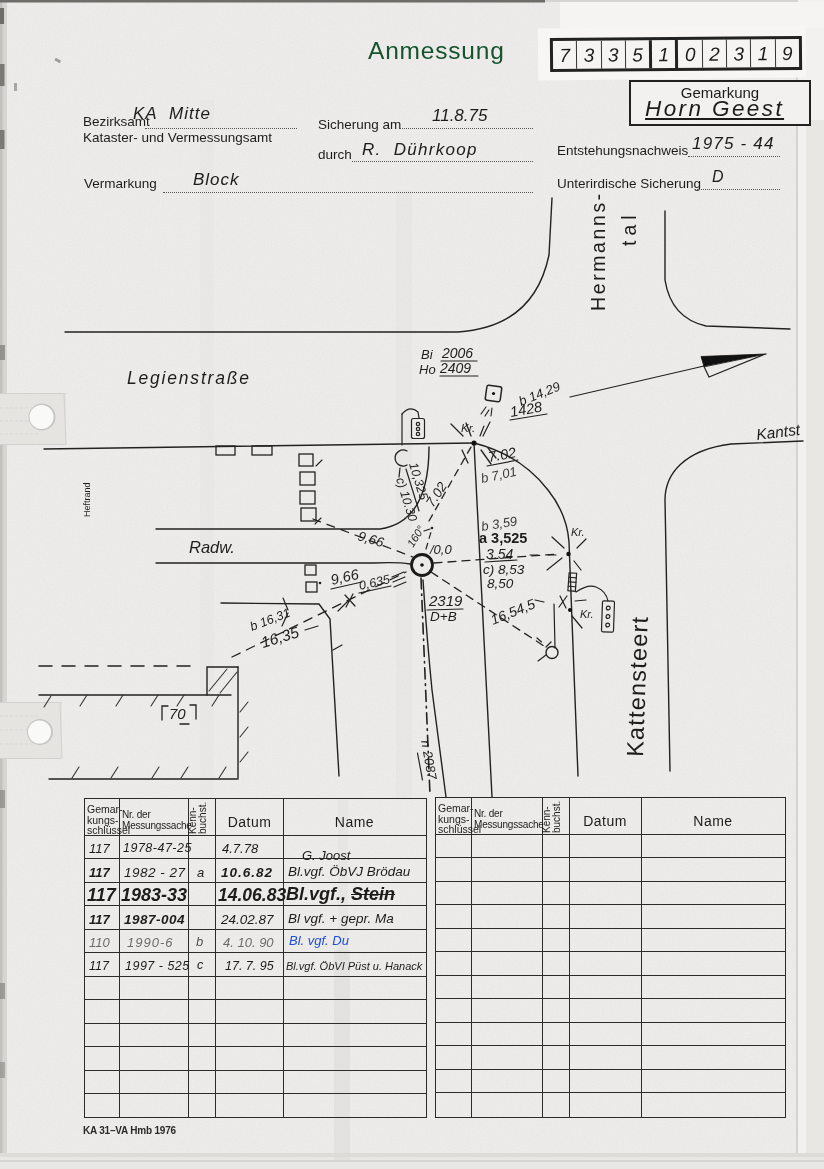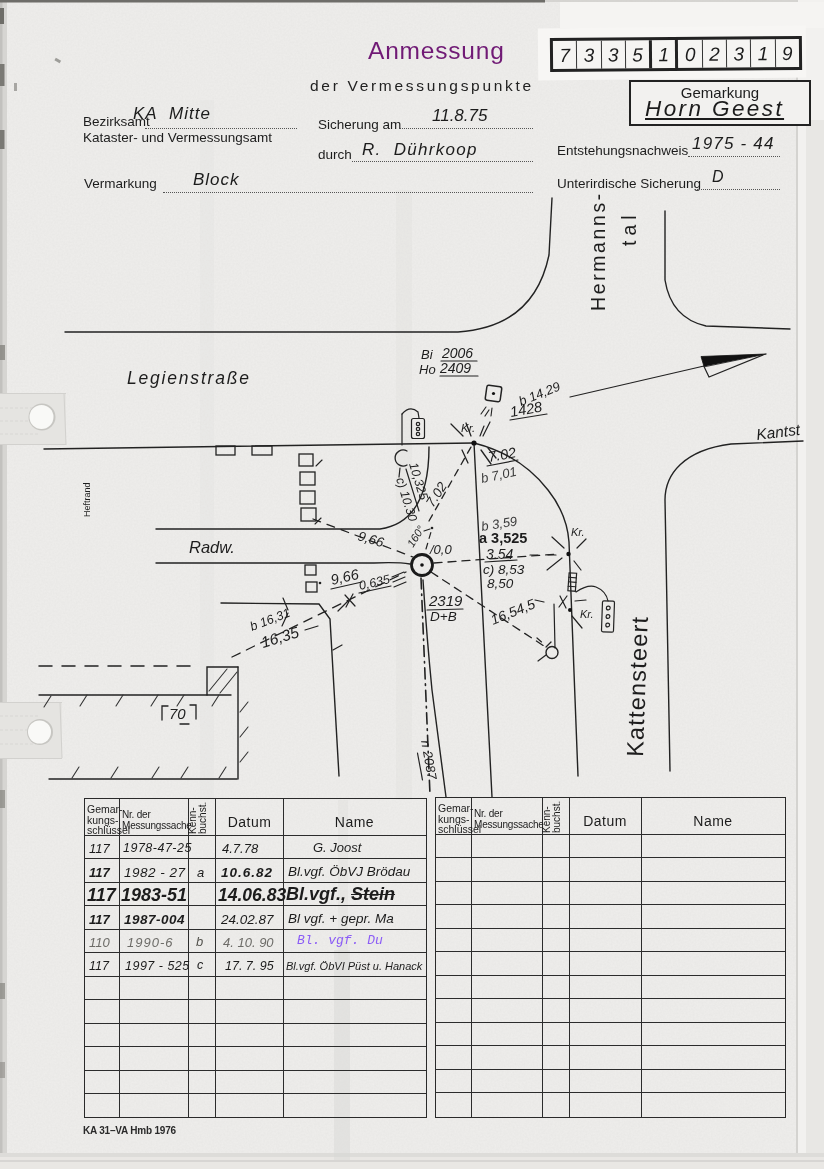--- a/index.html
+++ b/index.html
@@ -65,23 +65,22 @@
 <circle cx="41.5" cy="417" r="12" fill="#f9f9f7"></circle>
 
 <rect x="0" y="702" width="62" height="57" fill="#e5e4e1"></rect>
 <path d="M0,702.5 H62 M0,758.5 H62 M60,702 L62,758" stroke="#d2d1ce" stroke-width="1" fill="none"></path>
 <path d="M0,716 H38 M0,730 H34 M0,744 H36" stroke="#d8d7d4" stroke-width="1" fill="none" stroke-dasharray="3,2"></path>
 
 <circle cx="40" cy="732" r="13" fill="#c7c6c2"></circle>
 <circle cx="39.5" cy="732" r="11.5" fill="#f9f9f7"></circle>
 </svg>
 
-<div class="abs" style="left:368px;top:37px;font-size:24.5px;letter-spacing:0.8px;color:#701a75;text-align:right;">Anmessung</div>
-
-<div class="abs" style="left:310px;top:77px;font-size:15.5px;letter-spacing:2.7px;color:#222;">der Vermessungspunkte</div>
+<div class="abs" style="left:368px;top:37px;font-size:24.5px;letter-spacing:0.8px;color:#14532d;text-align:right;">Anmessung</div>
+
 
 <div class="abs" style="left:538px;top:27px;width:268px;height:52px;background:#f7f6f4;transform:rotate(-0.6deg);"></div>
 
 <div class="abs" style="left:550px;top:37px;width:246px;height:28px;border:3px solid #222;display:flex;transform:rotate(-0.5deg);background:#f5f4f2;">
   <div style="flex:1;border-right:1px solid #333;font-size:19px;font-style:italic;text-align:center;line-height:29px;">7</div>
   <div style="flex:1;border-right:1px solid #333;font-size:19px;font-style:italic;text-align:center;line-height:29px;">3</div>
   <div style="flex:1;border-right:1px solid #333;font-size:19px;font-style:italic;text-align:center;line-height:29px;">3</div>
   <div style="flex:1;border-right:3px solid #222;font-size:19px;font-style:italic;text-align:center;line-height:29px;">5</div>
   <div style="flex:1;border-right:3px solid #222;font-size:19px;font-style:italic;text-align:center;line-height:29px;">1</div>
   <div style="flex:1;border-right:1px solid #333;font-size:19px;font-style:italic;text-align:center;line-height:29px;">0</div>
@@ -402,43 +401,43 @@
 
   <div class="abs" style="left:96px;top:8px;width:34px;font-size:10px;line-height:10px;transform:rotate(-90deg);text-align:left;">Kenn-<br>buchst.</div>
 
   <div class="abs" style="left:131px;top:15px;width:67px;text-align:center;font-size:14px;letter-spacing:0.5px;">Datum</div>
 
   <div class="abs" style="left:198px;top:15px;width:143px;text-align:center;font-size:14px;letter-spacing:0.5px;">Name</div>
 
   <div class="abs hw" style="left:4px;top:42px;font-size:13px;">117</div>
   <div class="abs hw" style="left:38px;top:42px;font-size:12.5px;letter-spacing:0.5px;white-space:nowrap;">1978-47-25</div>
   <div class="abs hw" style="left:137px;top:42px;font-size:13px;">4.7.78</div>
-  <div class="abs hw" style="left:217px;top:41px;font-size:13px;margin-left:11px;">G. Joost</div>
+  <div class="abs hw" style="left:217px;top:49px;font-size:13px;">G. Joost</div>
 
   <div class="abs hw" style="left:4px;top:66px;font-size:13px;font-weight:bold;">117</div>
   <div class="abs hw" style="left:39px;top:66px;font-size:13.5px;font-weight:normal;letter-spacing:0.5px;white-space:nowrap;">1982 - 27</div>
   <div class="abs hw" style="left:112px;top:66px;font-size:13px;">a</div>
   <div class="abs hw" style="left:136px;top:66px;font-size:13.5px;font-weight:bold;letter-spacing:1px;">10.6.82</div>
   <div class="abs hw" style="left:203px;top:65px;font-size:13.5px;white-space:nowrap;">Bl.vgf. ÖbVJ Brödau</div>
 
   <div class="abs hw" style="left:2px;top:86px;font-size:18px;font-weight:bold;">117</div>
-  <div class="abs hw" style="left:36px;top:86px;font-size:18px;font-weight:bold;white-space:nowrap;">1983-51</div>
+  <div class="abs hw" style="left:36px;top:86px;font-size:18px;font-weight:bold;white-space:nowrap;">1983-33</div>
   <div class="abs hw" style="left:133px;top:86px;font-size:17.5px;font-weight:bold;white-space:nowrap;">14.06.83</div>
   <div class="abs hw" style="left:201px;top:85px;font-size:18px;font-weight:bold;white-space:nowrap;">Bl.vgf., <span style="text-decoration:line-through;">Stein</span></div>
 
   <div class="abs hw" style="left:4px;top:113px;font-size:13px;font-weight:bold;">117</div>
   <div class="abs hw" style="left:39px;top:113px;font-size:13.5px;font-weight:bold;letter-spacing:0.5px;white-space:nowrap;">1987-004</div>
   <div class="abs hw" style="left:136px;top:113px;font-size:13.5px;">24.02.87</div>
   <div class="abs hw" style="left:203px;top:112px;font-size:13.5px;white-space:nowrap;">Bl vgf. + gepr. Ma</div>
 
   <div class="abs hw" style="left:4px;top:136px;font-size:13px;color:#6d6c68;">110</div>
   <div class="abs hw" style="left:42px;top:136px;font-size:13px;color:#6d6c68;letter-spacing:1px;white-space:nowrap;">1990-6</div>
   <div class="abs hw" style="left:111px;top:135px;font-size:13px;color:#55544f;">b</div>
   <div class="abs hw" style="left:138px;top:136px;font-size:13px;color:#6d6c68;">4. 10. 90</div>
-  <div class="abs hw" style="left:212px;top:134px;font-size:13px;color:#8b5cf6;font-family:Liberation Mono, monospace;">Bl. vgf.  Du</div>
+  <div class="abs hw" style="left:204px;top:134px;font-size:13px;color:#1d4ed8;">Bl. vgf.  Du</div>
 
   <div class="abs hw" style="left:4px;top:160px;font-size:12.5px;">117</div>
   <div class="abs hw" style="left:40px;top:160px;font-size:12.5px;letter-spacing:0.5px;white-space:nowrap;">1997 - 525</div>
   <div class="abs hw" style="left:112px;top:159px;font-size:12.5px;">c</div>
   <div class="abs hw" style="left:140px;top:160px;font-size:12.5px;">17. 7. 95</div>
   <div class="abs hw" style="left:201px;top:161px;font-size:11px;white-space:nowrap;">Bl.vgf. ÖbVI Püst u. Hanack</div>
 </div>
 
 <div class="abs" id="tableR" style="left:435px;top:797px;width:349px;height:319px;border:1.4px solid #2a2a2a;">
   <div class="vl" style="left:35px;"></div>

